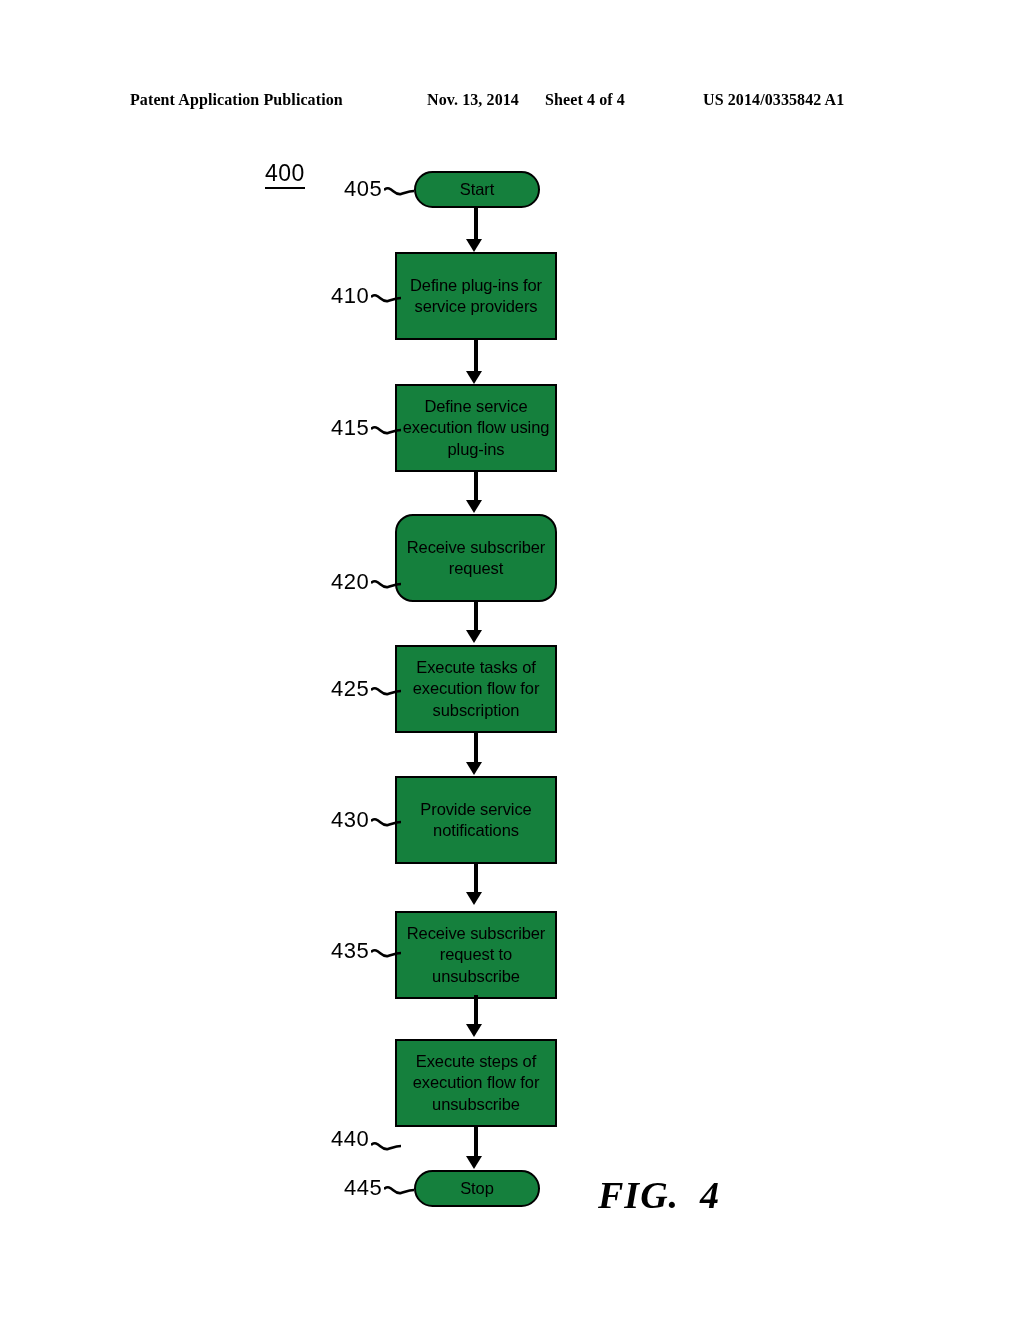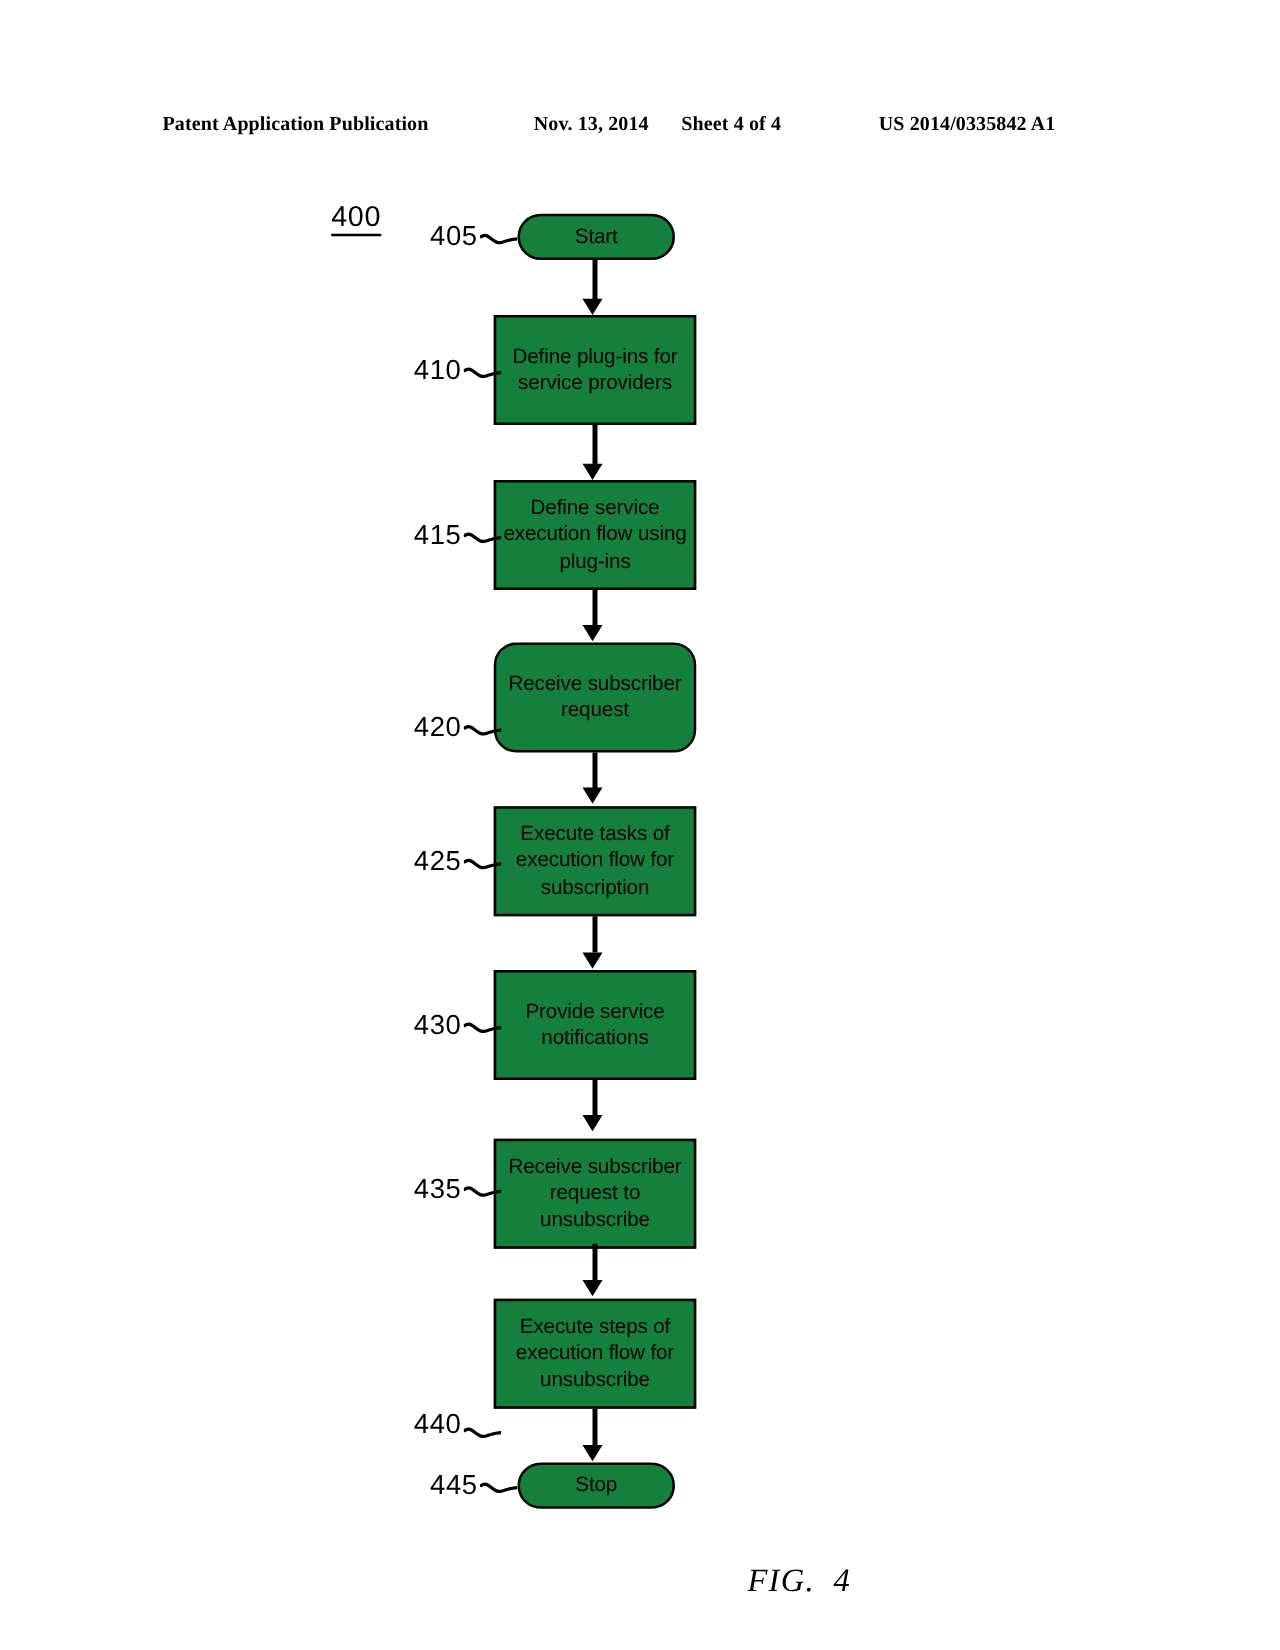--- a/index.html
+++ b/index.html
@@ -125,25 +125,25 @@
     height: 0;
     border-left: 8px solid transparent;
     border-right: 8px solid transparent;
     border-top: 13px solid #000;
   }
 
   
   #fig-caption {
     position: absolute;
     left: 598px;
-    top: 1250px;
+    top: 1173px;
     font-family: "Liberation Serif", serif;
-    font-weight: normal;
+    font-weight: bold;
     font-style: italic;
-    font-size: 26px;
+    font-size: 38px;
     letter-spacing: 1px;
     white-space: pre;
   }
 </style>
 </head>
 <body>
 
 <div id="page-header">
   <span class="hdr-cell" id="hdr-publication">Patent Application Publication</span>
   <span class="hdr-cell" id="hdr-date">Nov. 13, 2014</span>

